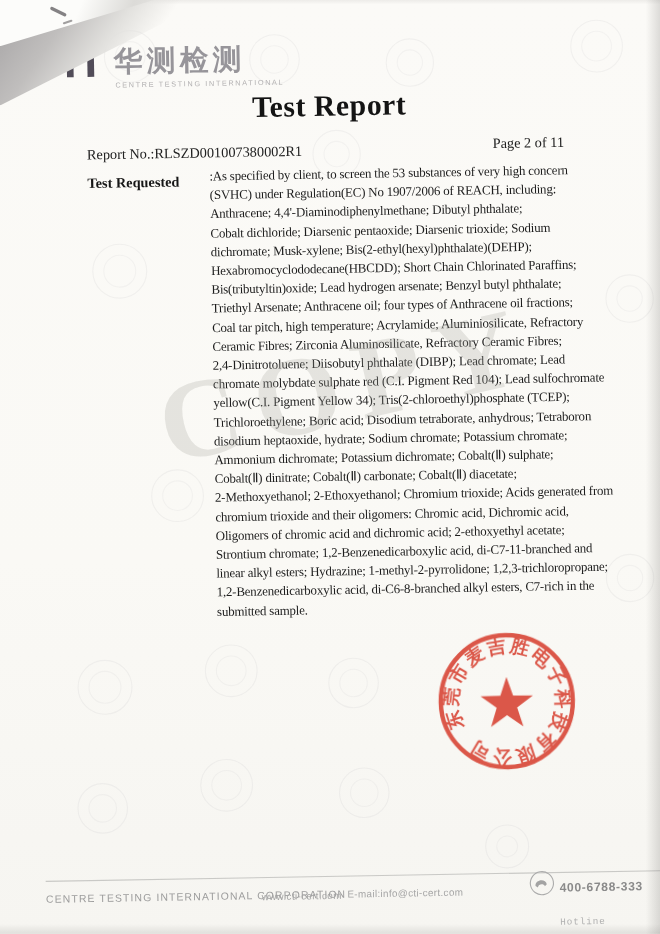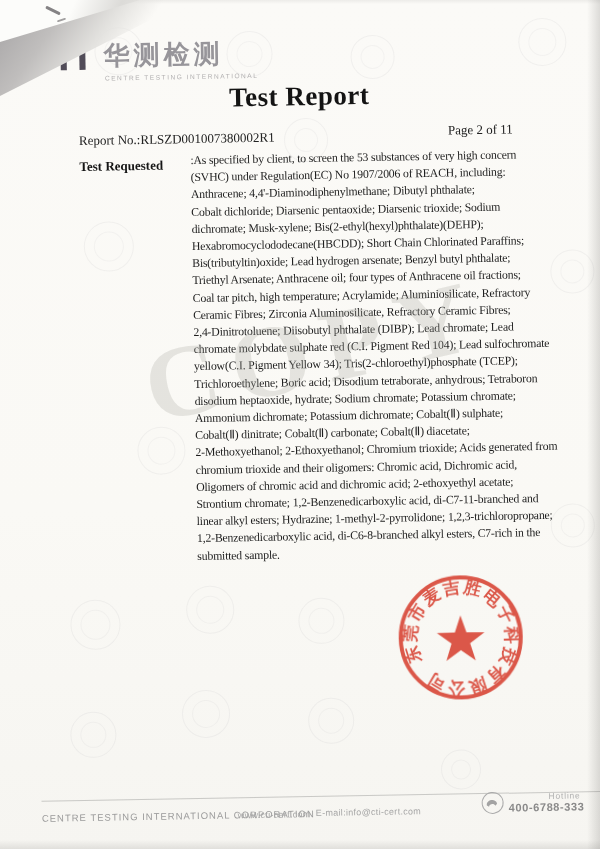--- a/index.html
+++ b/index.html
@@ -60,22 +60,22 @@
   
   .footer-rule{position:absolute;left:30px;top:800px;width:565px;height:1px;background:#bab9b7;opacity:.75;}
   .footer-company{position:absolute;left:30px;top:812px;font-family:"Liberation Sans",sans-serif;
     font-size:9.5px;letter-spacing:1px;color:#9c9c9c;font-weight:400;}
   .footer-website{position:absolute;left:226px;top:813px;font-family:"Liberation Sans",sans-serif;
     font-size:9px;letter-spacing:.3px;color:#a6a6a6;}
   .footer-email{position:absolute;left:304px;top:812px;font-family:"Liberation Sans",sans-serif;
     font-size:9px;letter-spacing:.3px;color:#a6a6a6;}
   .phone-badge{position:absolute;left:470px;top:799px;width:22px;height:22px;border:1.6px solid #ababab;
     border-radius:50%;box-sizing:border-box;transform:rotate(-8deg);}
-  .hotline-label{position:absolute;left:497px;top:799px;font-family:Liberation Sans, sans-serif;
-    font-size:8.5px;letter-spacing:.8px;color:#b1b1b1;margin-left:40px;}
+  .hotline-label{position:absolute;left:497px;top:841px;font-family:Liberation Mono, monospace;
+    font-size:8.5px;letter-spacing:.8px;color:#b1b1b1;}
   .hotline-number{position:absolute;left:497px;top:809px;font-family:"Liberation Sans",sans-serif;
     font-size:11px;letter-spacing:.6px;color:#8a8a8a;font-weight:600;}
 </style>
 </head>
 <body>
 
 <div class="page">
 
   <div class="corner-shadow"></div>
   <div class="corner-curl"></div>

